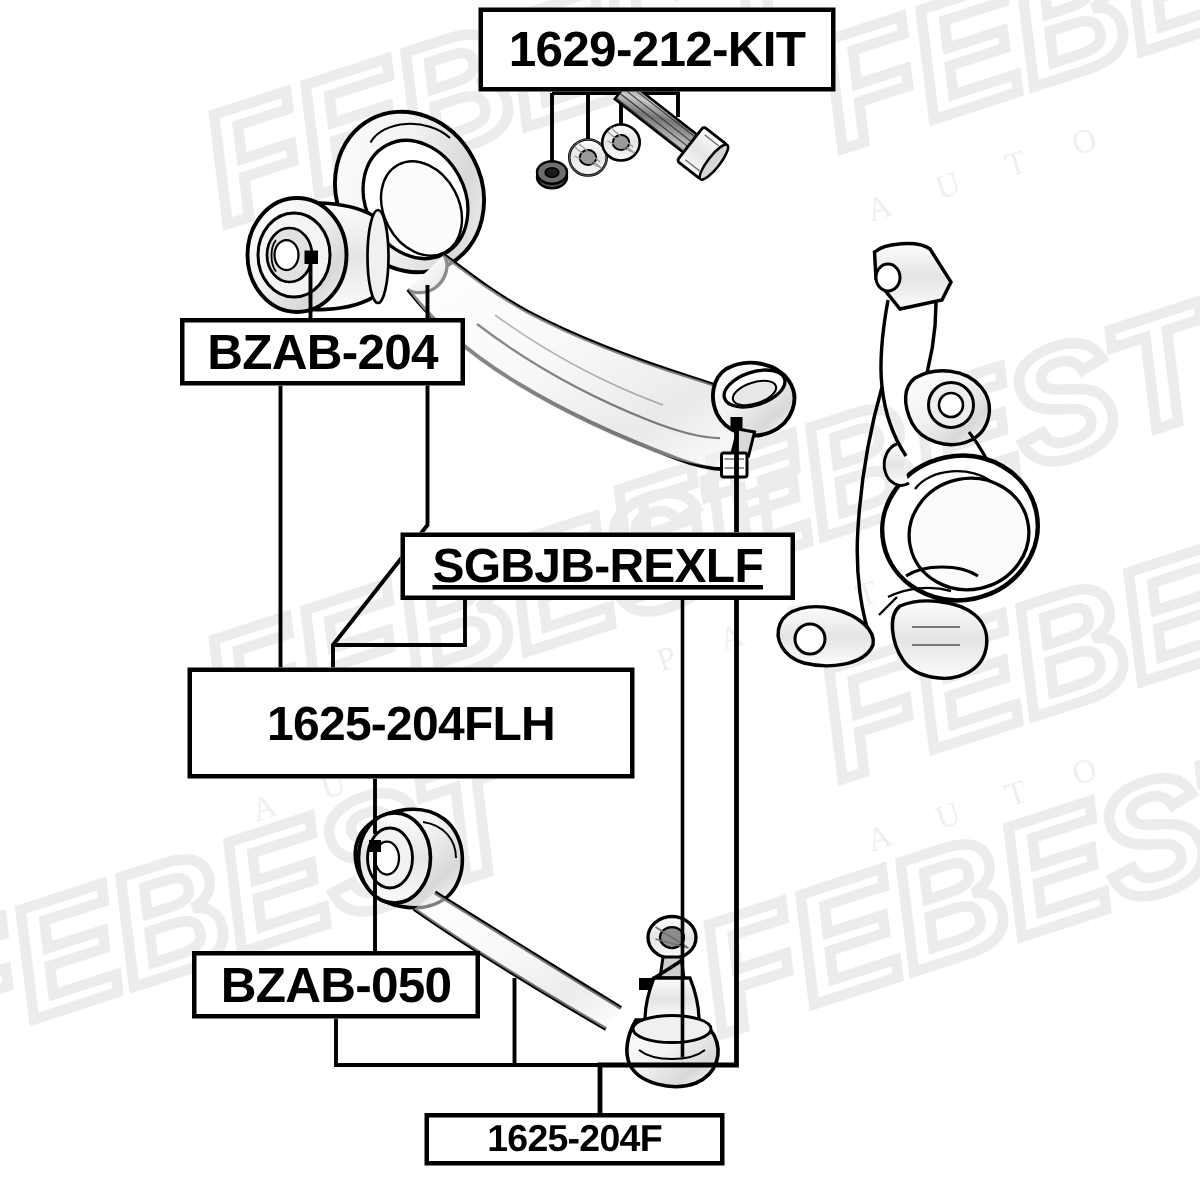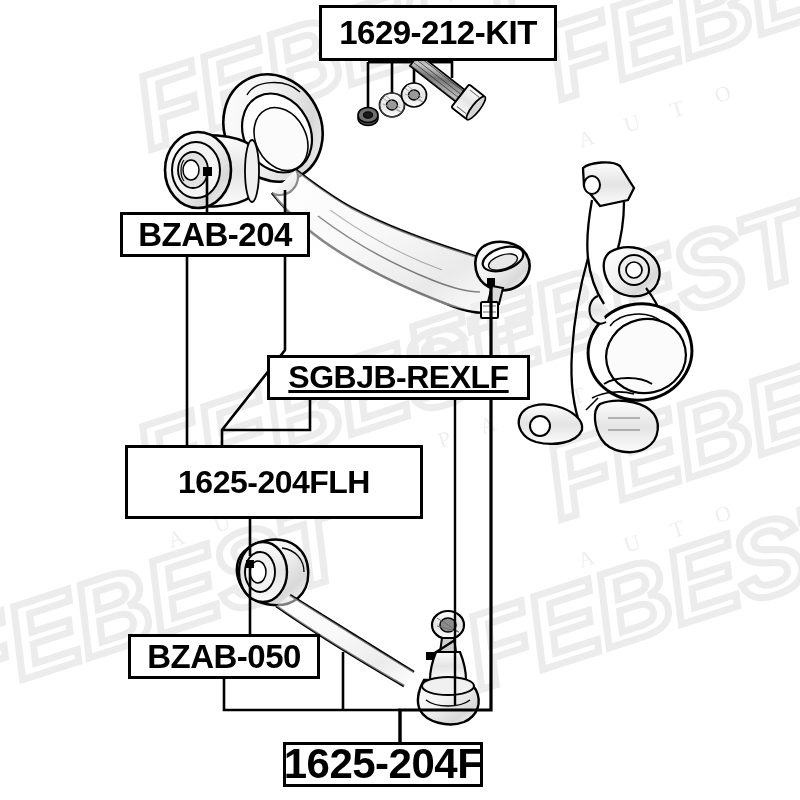--- a/index.html
+++ b/index.html
@@ -314,17 +314,17 @@
   </div>
 
   <div class="label-box" style="left:125px; top:445px; width:298px; height:74px; font-size:32px;">
     <span class="line">1625-204FLH</span>
   </div>
 
   <div class="label-box" style="left:128px; top:634px; width:192px; height:45px; font-size:33px;">
     <span class="line">BZAB-050</span>
   </div>
 
-  <div class="label-box" style="left:283px; top:742px; width:200px; height:45px; font-size:42px;">
+  <div class="label-box" style="left:283px; top:742px; width:200px; height:35px; font-size:25px;">
     <span class="line">1625-204F</span>
   </div>
 
 </div>
 
 </body></html>

